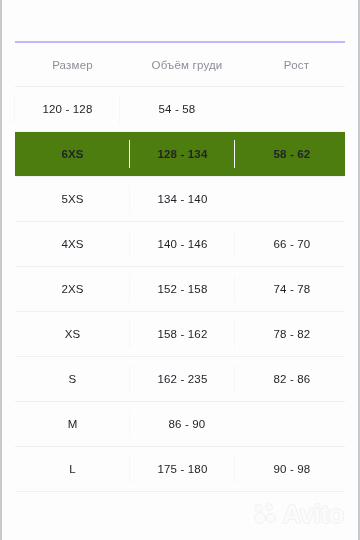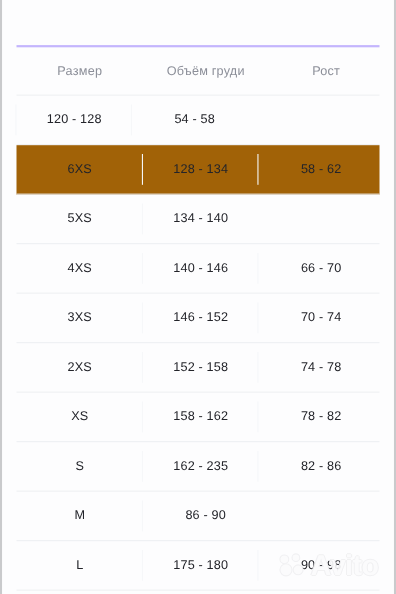--- a/index.html
+++ b/index.html
@@ -53,21 +53,22 @@
     position: relative;
     background: transparent;
   }
   .row:last-child {
     border-bottom: 1px solid #eef0f3;
   }
   .row.header {
     height: 44px;
   }
   .row.highlight {
-    background: #a16207;
+    background: #4d7c0f;
+    font-weight: bold;
   }
 
   .cell {
     flex: 0 0 auto;
     text-align: center;
     font-size: 11.5px;
     color: #23242a;
     letter-spacing: 0.15px;
     white-space: nowrap;
     box-sizing: border-box;
@@ -167,25 +168,20 @@
         <div class="cell c0">5XS</div>
         <div class="cell c1">134 - 140</div>
       </div>
 
       <div class="row">
         <div class="cell c0">4XS</div>
         <div class="cell c1">140 - 146</div>
         <div class="cell c2">66 - 70</div>
       </div>
 
-      <div class="row">
-        <div class="cell c0">3XS</div>
-        <div class="cell c1">146 - 152</div>
-        <div class="cell c2">70 - 74</div>
-      </div>
 
       <div class="row">
         <div class="cell c0">2XS</div>
         <div class="cell c1">152 - 158</div>
         <div class="cell c2">74 - 78</div>
       </div>
 
       <div class="row">
         <div class="cell c0">XS</div>
         <div class="cell c1">158 - 162</div>

